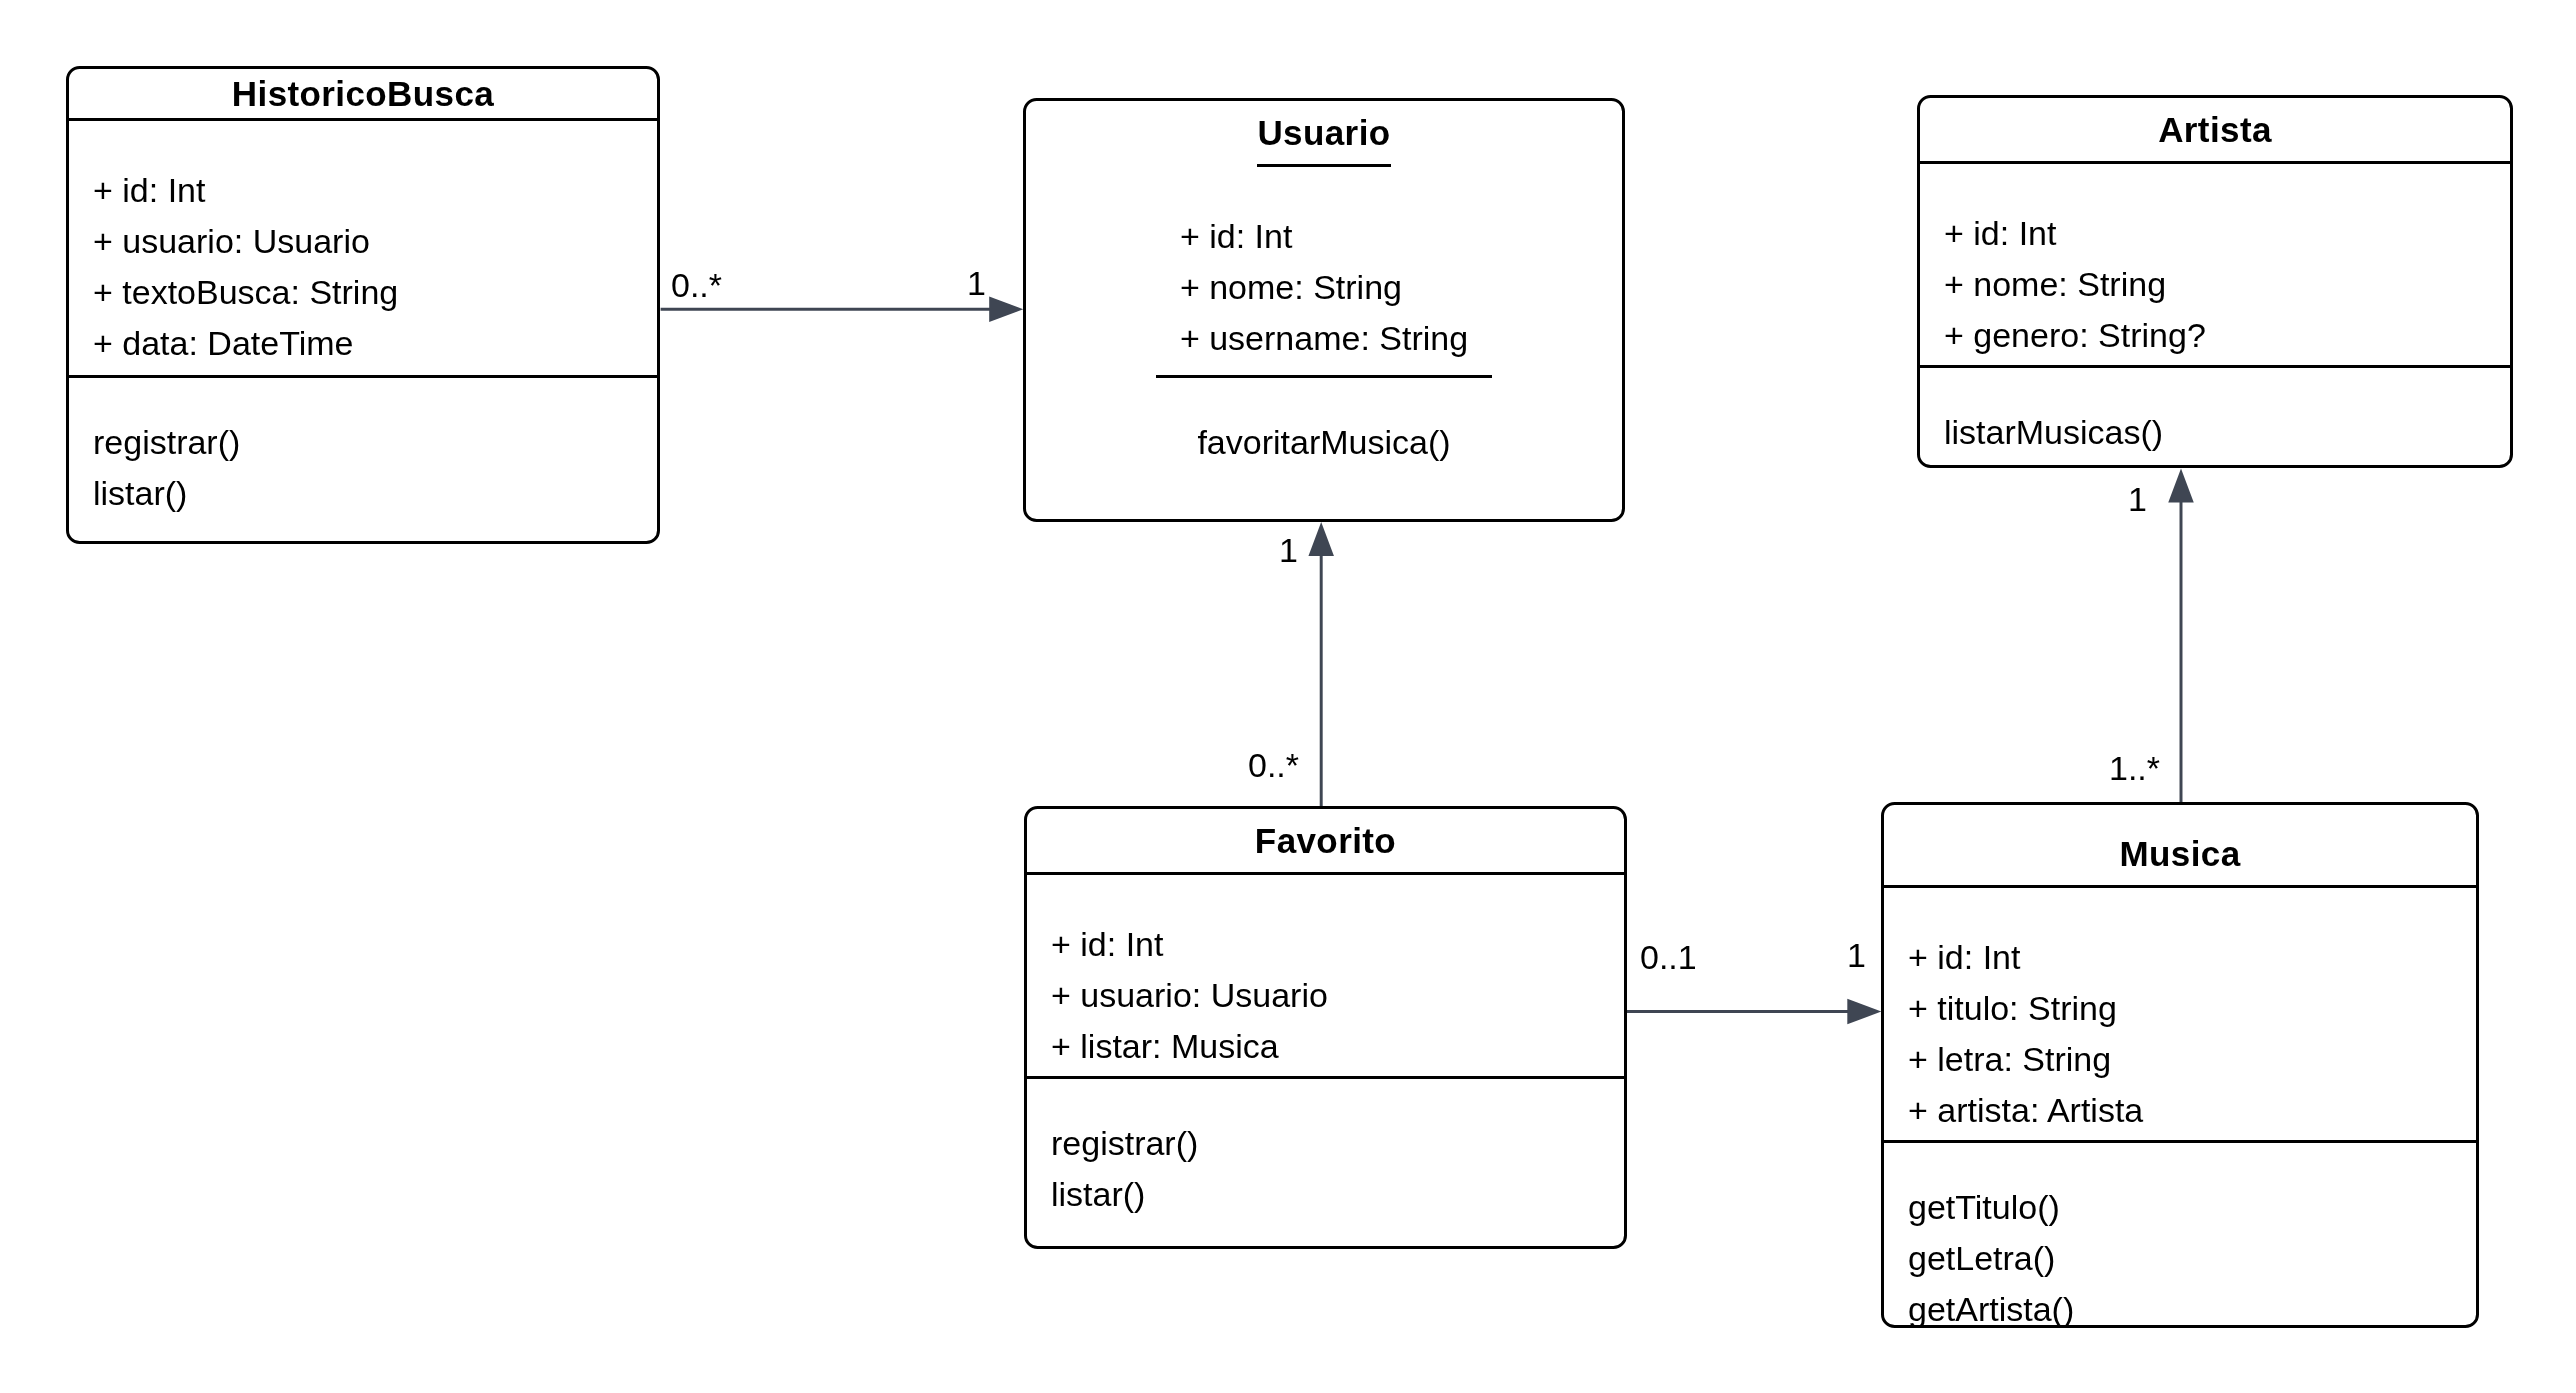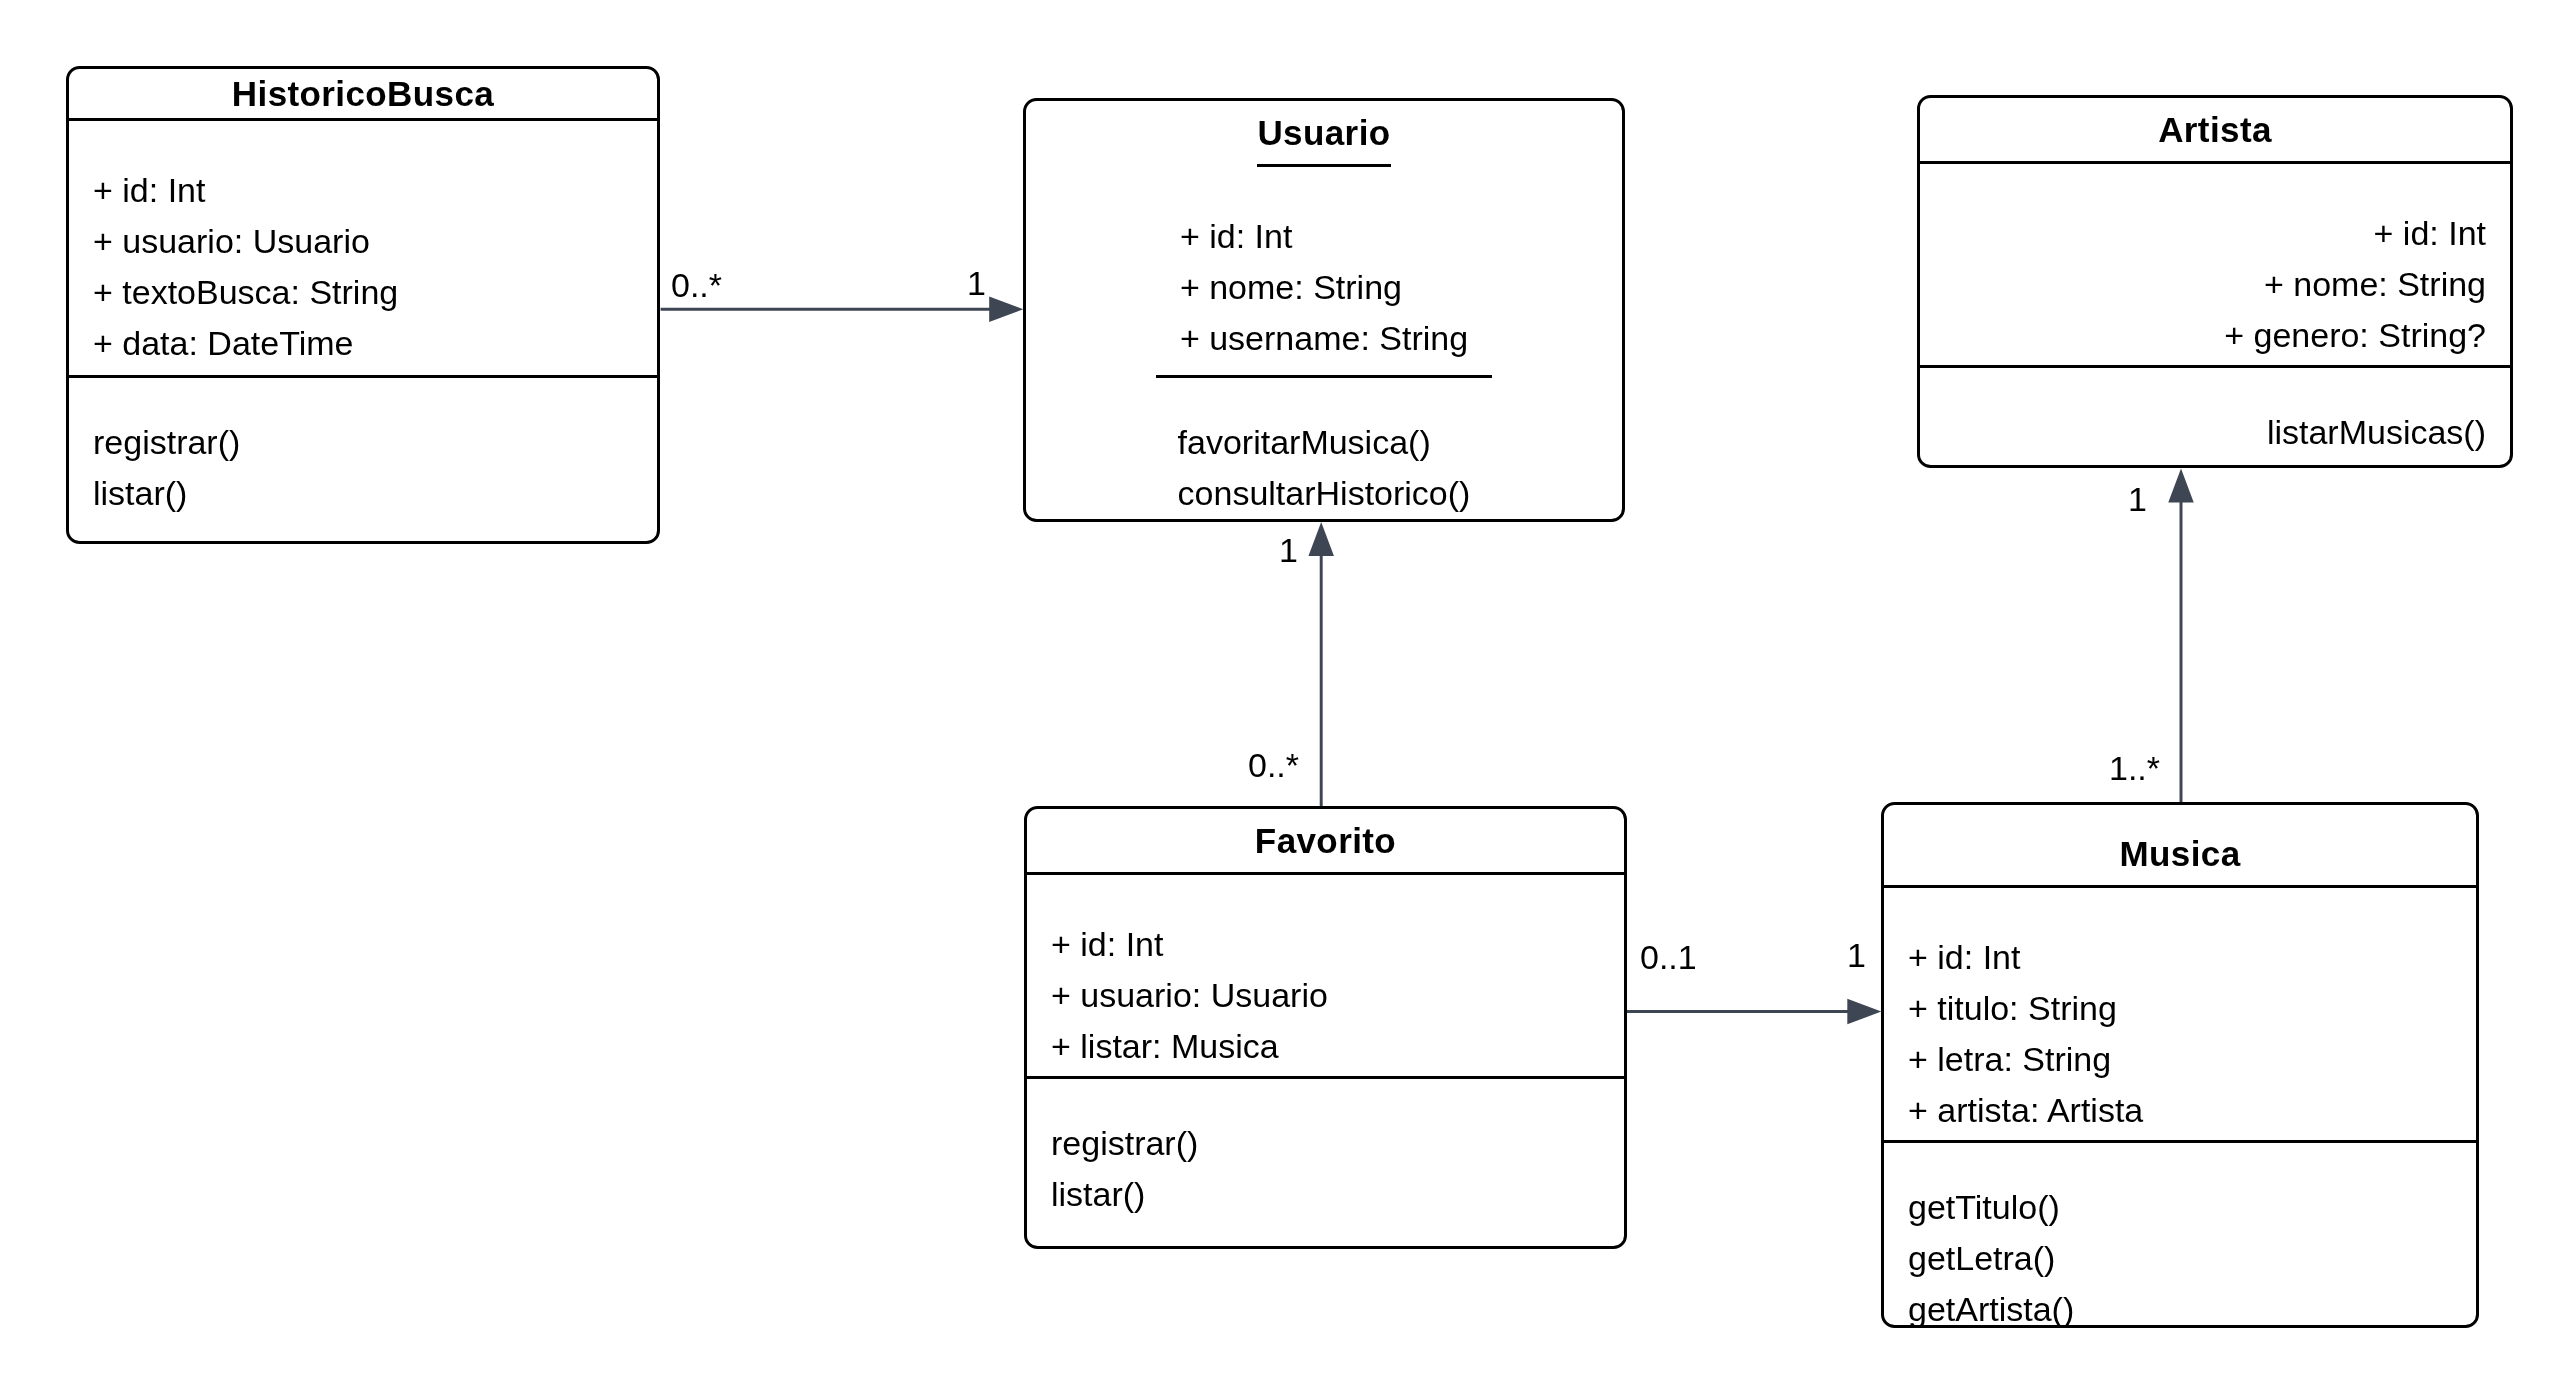--- a/index.html
+++ b/index.html
@@ -113,25 +113,24 @@
 
   <div class="class-box" style="left:1023px; top:98px; width:602px; height:424px;align-items:center;">
     <div class="class-title" style="height:66px;">Usuario</div>
     <div class="class-attrs" style="height:211px;">
       <div class="member">+ id: Int</div>
       <div class="member">+ nome: String</div>
       <div class="member">+ username: String</div>
     </div>
     <div class="class-methods">
       <div class="member">favoritarMusica()</div>
-      <div class="member">consultarHistorico()</div>
     </div>
   </div>
 
-  <div class="class-box" style="left:1917px; top:95px; width:596px; height:373px;text-align:right;">
+  <div class="class-box" style="left:1917px; top:95px; width:596px; height:373px;">
     <div class="class-title" style="height:66px;">Artista</div>
     <div class="class-attrs" style="height:204px;">
       <div class="member">+ id: Int</div>
       <div class="member">+ nome: String</div>
       <div class="member">+ genero: String?</div>
     </div>
     <div class="class-methods">
       <div class="member">listarMusicas()</div>
     </div>
   </div>

